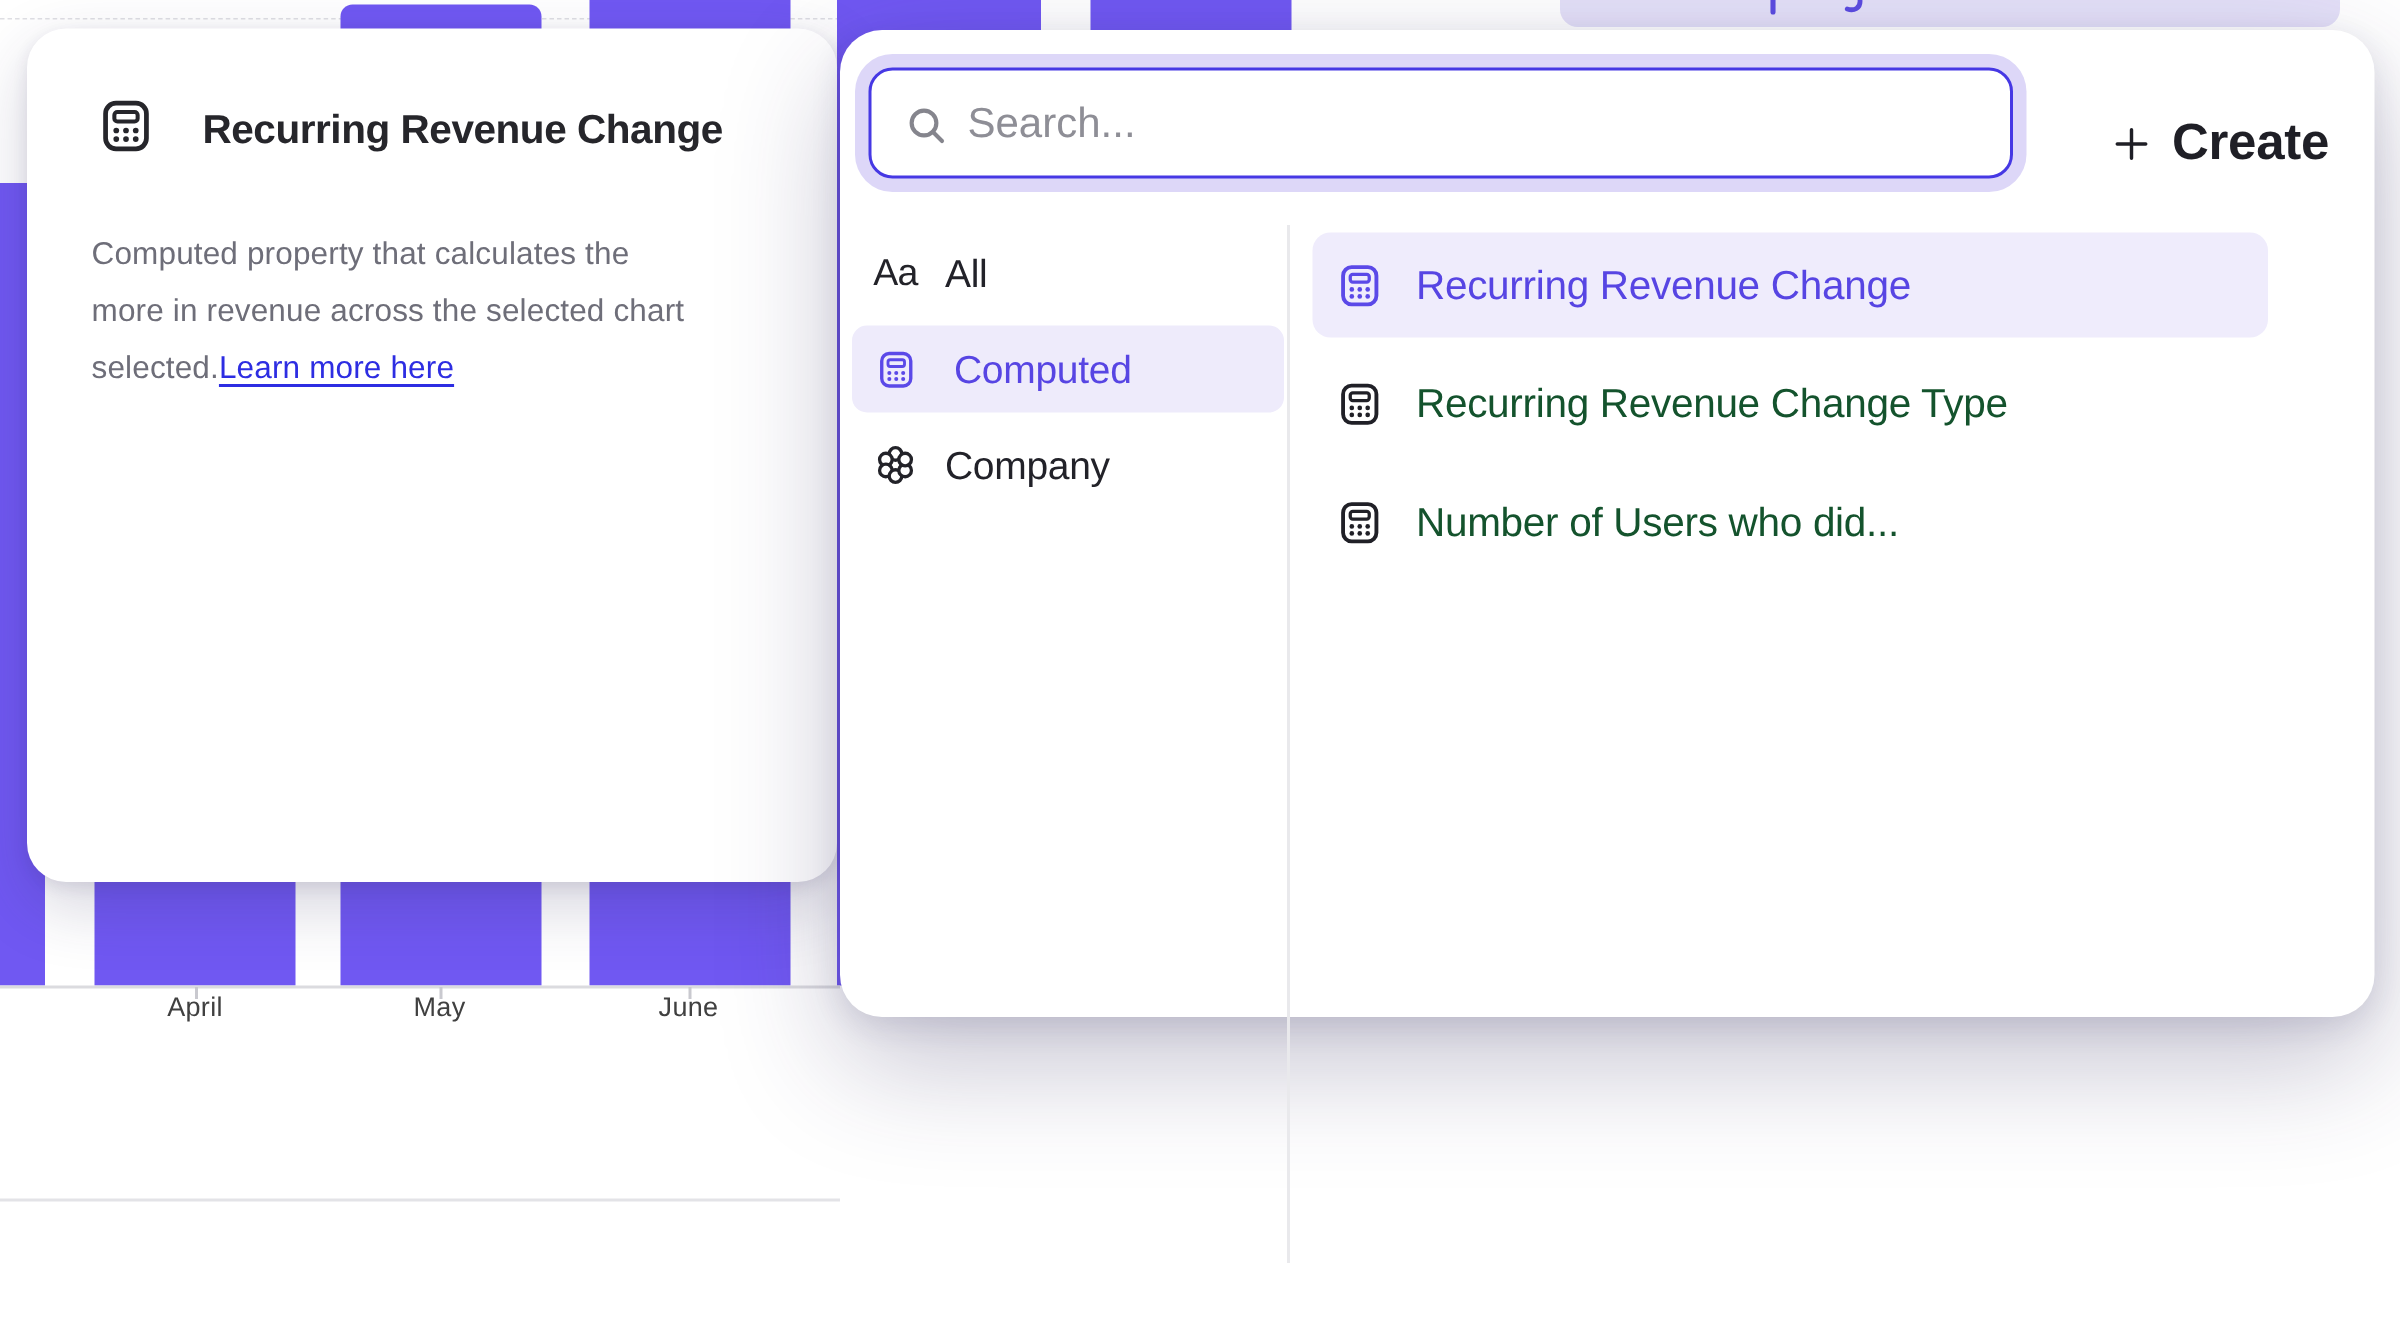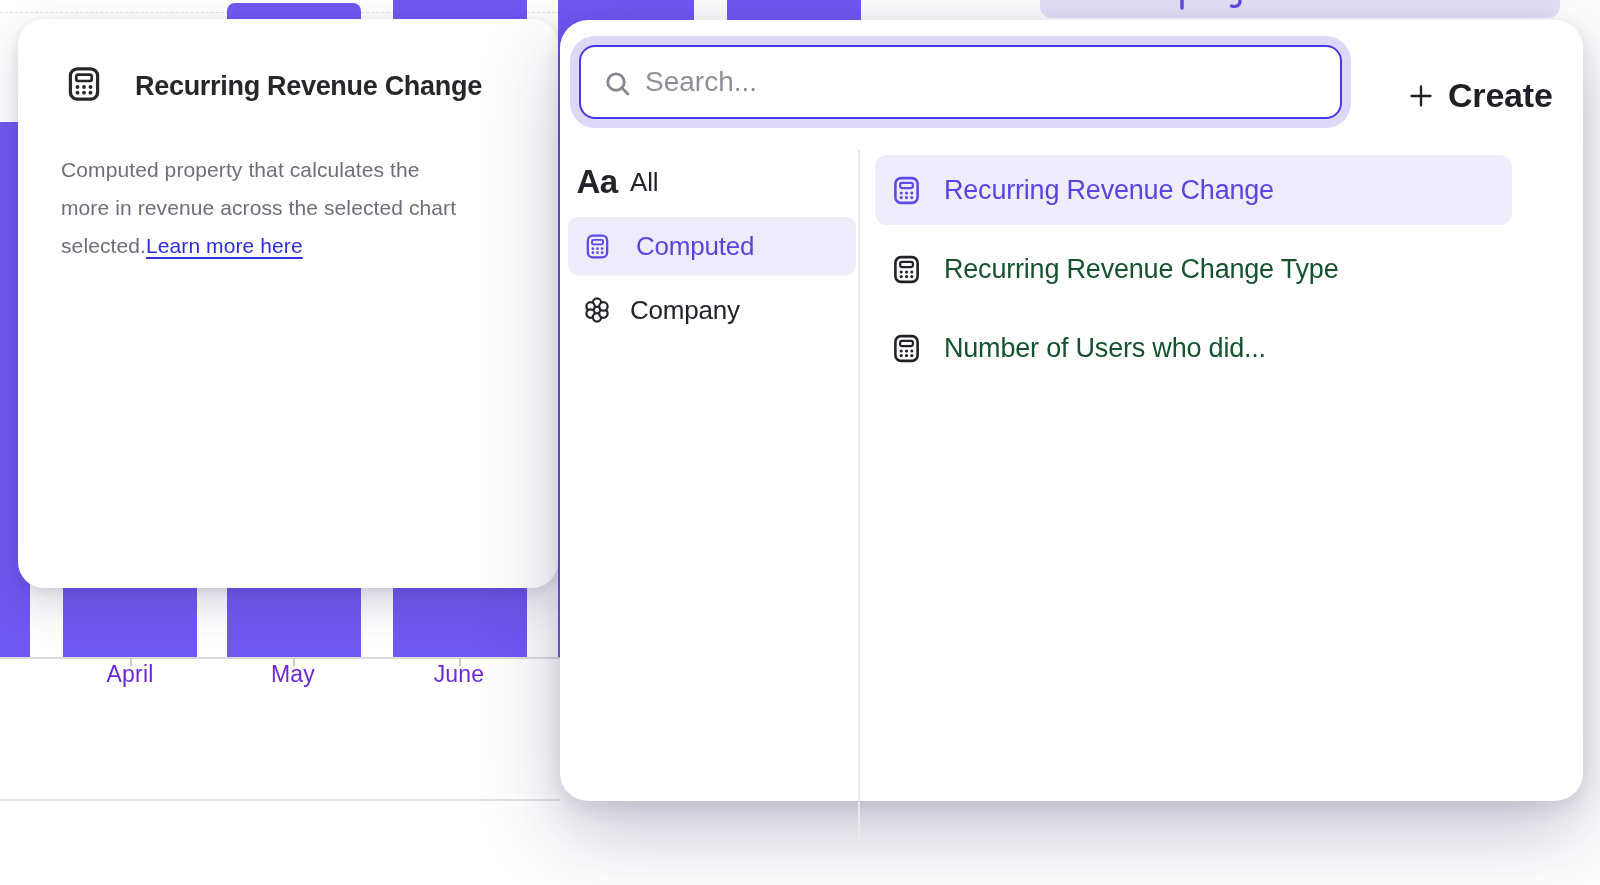--- a/index.html
+++ b/index.html
@@ -8,22 +8,22 @@
   .stage { position:relative; width:1600px; height:885px; background:#fff; }
 
   
   .gridline-dashed { position:absolute; left:0; top:12px; width:560px; height:0;
                      border-top:1.5px dashed #dfdfe4; z-index:1; }
   .bar { position:absolute; background:#7058F2; z-index:1; }
   .bar.rounded-top { border-radius:8px 8px 0 0; }
   .x-axis { position:absolute; left:0; top:657px; width:560px; height:1.5px;
             background:#dbdbdf; z-index:1; }
   .tick { position:absolute; top:658px; width:1.5px; height:8px; background:#c9c9cf; z-index:1; }
-  .month { position:absolute; top:661px; transform:translateX(-50%); font-size:23px;
-           color:#6d28d9; z-index:1; letter-spacing:.2px; }
+  .month { position:absolute; top:661px; transform:translateX(-50%); font-size:18px;
+           color:#404040; z-index:1; letter-spacing:.2px; }
   .bottom-rule { position:absolute; left:0; top:799px; width:560px; height:1.5px;
                  background:#e3e3e7; z-index:1; }
 
   
   .top-pill { position:absolute; left:1040px; top:0; width:520px; height:18px;
               background:#e4e0f8; border-radius:0 0 12px 12px; z-index:2; }
   .top-pill svg { position:absolute; left:130px; top:0; }
 
   
   .tooltip-card { position:absolute; left:18px; top:19px; width:540px; height:569px;
@@ -32,21 +32,21 @@
   .tooltip-head { position:absolute; left:47px; top:46px; display:flex; align-items:center; gap:32px; }
   .tooltip-head .calc { color:#26262b; }
   .tooltip-title { font-size:27px; font-weight:700; color:#26262b; letter-spacing:-.3px; }
   .tooltip-desc { position:absolute; left:43px; top:132px; font-size:21px; line-height:38px;
                   color:#6e6e79; letter-spacing:.1px; }
   .tooltip-desc .line { white-space:nowrap; }
   .learn-link { color:#2d2de2; text-decoration:underline; text-underline-offset:4px;
                 cursor:pointer; }
 
   
-  .panel { position:absolute; left:560px; top:20px; width:1023px; height:781px;
+  .panel { position:absolute; left:560px; top:20px; width:1023px; height:658px;
            background:#fff; border-radius:28px; z-index:20;
            box-shadow:0 30px 80px rgba(45,40,90,.28), 0 6px 20px rgba(45,40,90,.12); }
   .search-box { position:absolute; left:19px; top:25px; width:763px; height:74px;
                 border:2.5px solid #4638e4; border-radius:16px; background:#fff;
                 box-shadow:0 0 0 9px #ddd7f8; }
   .search-box input { position:absolute; left:64px; top:0; width:680px; height:100%;
                       border:none; outline:none; font-size:28px; color:#33333a;
                       font-family:"Liberation Sans", sans-serif; background:transparent; }
   .search-box input::placeholder { color:#8e8e96; }
   .search-glyph { position:absolute; left:22px; top:22px; }
@@ -54,21 +54,21 @@
                 gap:14px; font-size:34px; color:#1f1f26; cursor:pointer; letter-spacing:-.2px;font-weight:bold; }
 
   .filters { position:absolute; left:8px; top:133px; width:288px; }
   .filter-item { display:flex; align-items:center; gap:18px; height:58px; margin-bottom:6px;
                  padding-left:14px; border-radius:10px; font-size:26px; color:#222229;
                  cursor:pointer; letter-spacing:-.2px; }
   .filter-item .f-icon { width:30px; display:flex; justify-content:center; align-items:center;
                          color:#232329; }
   .filter-item.selected { background:#eeebfb; color:#5745e3;gap:24px; }
   .filter-item.selected .f-icon { color:#5b49e8; }
-  .aa-glyph { font-size:33px; font-weight:700; letter-spacing:-.5px; }
+  .aa-glyph { font-size:25px; font-weight:400; letter-spacing:-.5px; }
 
   .vdivider { position:absolute; left:298px; top:130px; width:1.5px; height:692px;
               background:#e9e9ec; }
 
   .results { position:absolute; left:315px; top:135px; width:637px; }
   .result-item { display:flex; align-items:center; gap:22px; height:70px; margin-bottom:9px;
                  padding-left:16px; border-radius:12px; font-size:27px; color:#14532d;
                  cursor:pointer; letter-spacing:-.2px; }
   .result-item .r-icon { color:#202027; display:flex; align-items:center; }
   .result-item.selected { background:#efecfc; color:#5745e3; }

